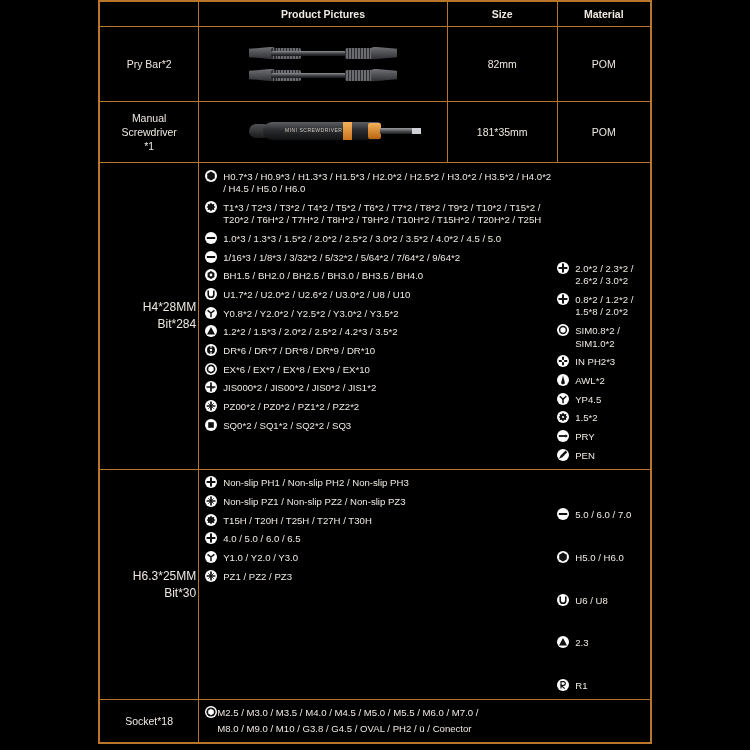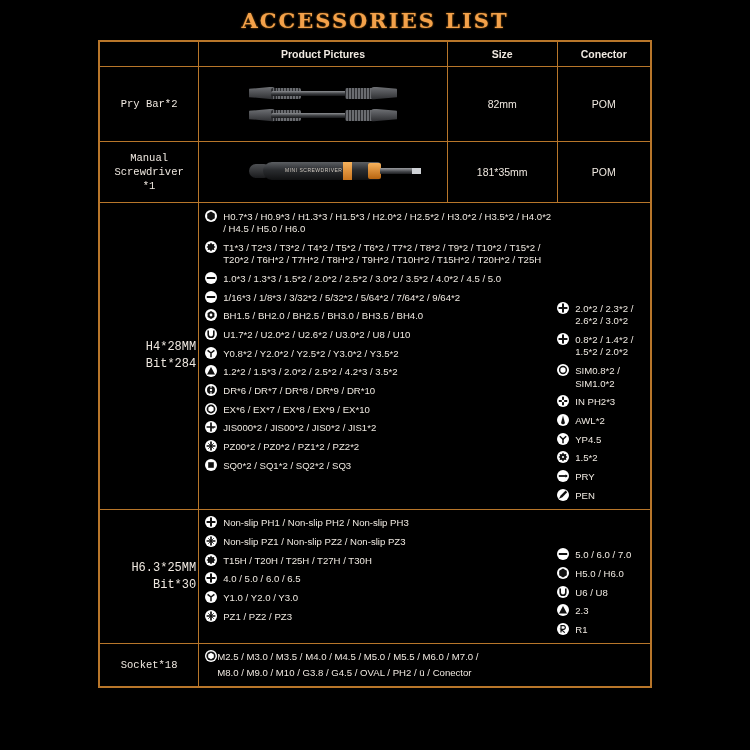--- a/index.html
+++ b/index.html
@@ -60,21 +60,20 @@
   .col-name { width: 85px; }
   .col-pic  { width: 213px; }
   .col-size { width: 94px; }
   .col-mat  { width: 80px; }
 
   td.name-cell {
     text-align: center;
     padding: 0 2px;
     line-height: 1.35;
     font-size: 10.5px;
-    font-family: Liberation Mono, monospace;
   }
   td.center {
     text-align: center;
   }
   td.pic-cell {
     text-align: center;
     padding: 4px 0;
   }
 
   
@@ -235,36 +234,35 @@
     font-size: 9.6px;
     line-height: 1.45;
     padding: 1px 0;
   }
 </style>
 </head>
 <body>
 
 <div class="page">
 
-  <div class="title">ACCESSORIES  LIST</div>
 
   <div class="table">
     <table>
       <colgroup>
         <col class="col-name">
         <col class="col-pic">
         <col class="col-size">
         <col class="col-mat">
       </colgroup>
       <thead>
         <tr>
           <th></th>
           <th>Product Pictures</th>
           <th>Size</th>
-          <th>Conector</th>
+          <th>Material</th>
         </tr>
       </thead>
       <tbody>
 
         <tr>
           <td class="name-cell">Pry Bar*2</td>
           <td class="pic-cell">
             <div class="prybars">
               <div class="prybar">
                 <div class="tip left"></div>
@@ -435,21 +433,21 @@
                       </svg>
                     </span>
                     <span class="txt">2.0*2 / 2.3*2 / 2.6*2 / 3.0*2</span>
                   </div>
                 <div class="bitline">
                     <span class="icon">
                       <svg width="12" height="12" viewBox="0 0 12 12">
                         <path d="M6 1.6 L6 10.4 M1.6 6 L10.4 6" stroke="#111" stroke-width="2"></path>
                       </svg>
                     </span>
-                    <span class="txt">0.8*2 / 1.4*2 / 1.5*2 / 2.0*2</span>
+                    <span class="txt">0.8*2 / 1.2*2 / 1.5*8 / 2.0*2</span>
                   </div>
                 <div class="bitline">
                     <span class="icon">
                       <svg width="12" height="12" viewBox="0 0 12 12">
                         <circle cx="6" cy="6" r="3.4" fill="none" stroke="#111" stroke-width="1.5"></circle>
                       </svg>
                     </span>
                     <span class="txt">SIM0.8*2 / SIM1.0*2</span>
                   </div>
                 <div class="bitline">
@@ -561,21 +559,21 @@
                 <div class="bitline">
                     <span class="icon">
                       <svg width="12" height="12" viewBox="0 0 12 12">
                         <path d="M6 1.6 L6 10.4 M1.6 6 L10.4 6" stroke="#111" stroke-width="1.7"></path>
                         <path d="M3.2 3.2 L8.8 8.8 M8.8 3.2 L3.2 8.8" stroke="#111" stroke-width="0.8"></path>
                       </svg>
                     </span>
                     <span class="txt">PZ1 / PZ2 / PZ3</span>
                   </div>
               </div>
-              <div class="bits-col right" style="padding-top:32px;">
+              <div class="bits-col right" style="padding-top:32px;gap:24px;">
                 <div class="bitline">
                     <span class="icon">
                       <svg width="12" height="12" viewBox="0 0 12 12">
                         <rect x="1.8" y="5" width="8.4" height="2" fill="#111"></rect>
                       </svg>
                     </span>
                     <span class="txt">5.0 / 6.0 / 7.0</span>
                   </div>
                 <div class="bitline">
                     <span class="icon">

